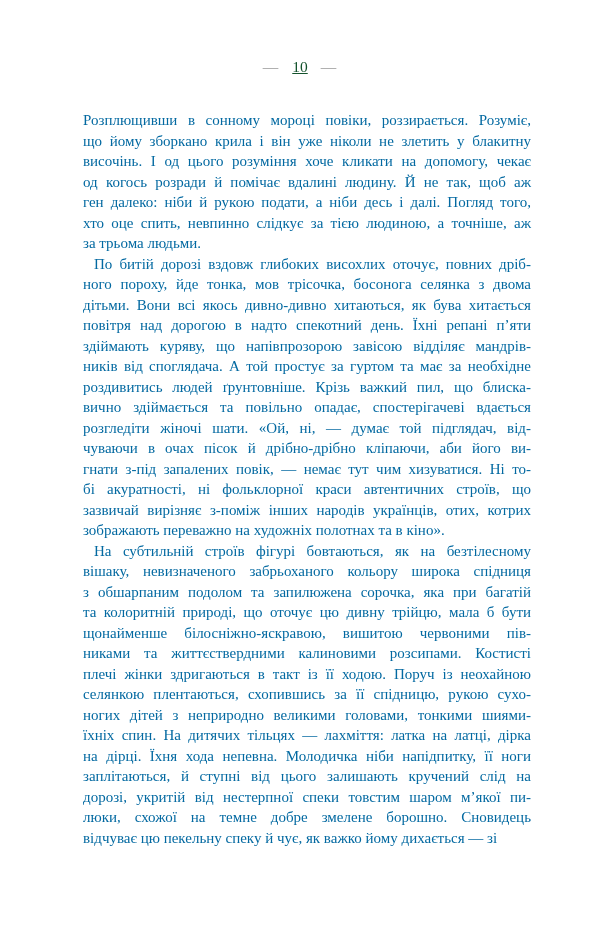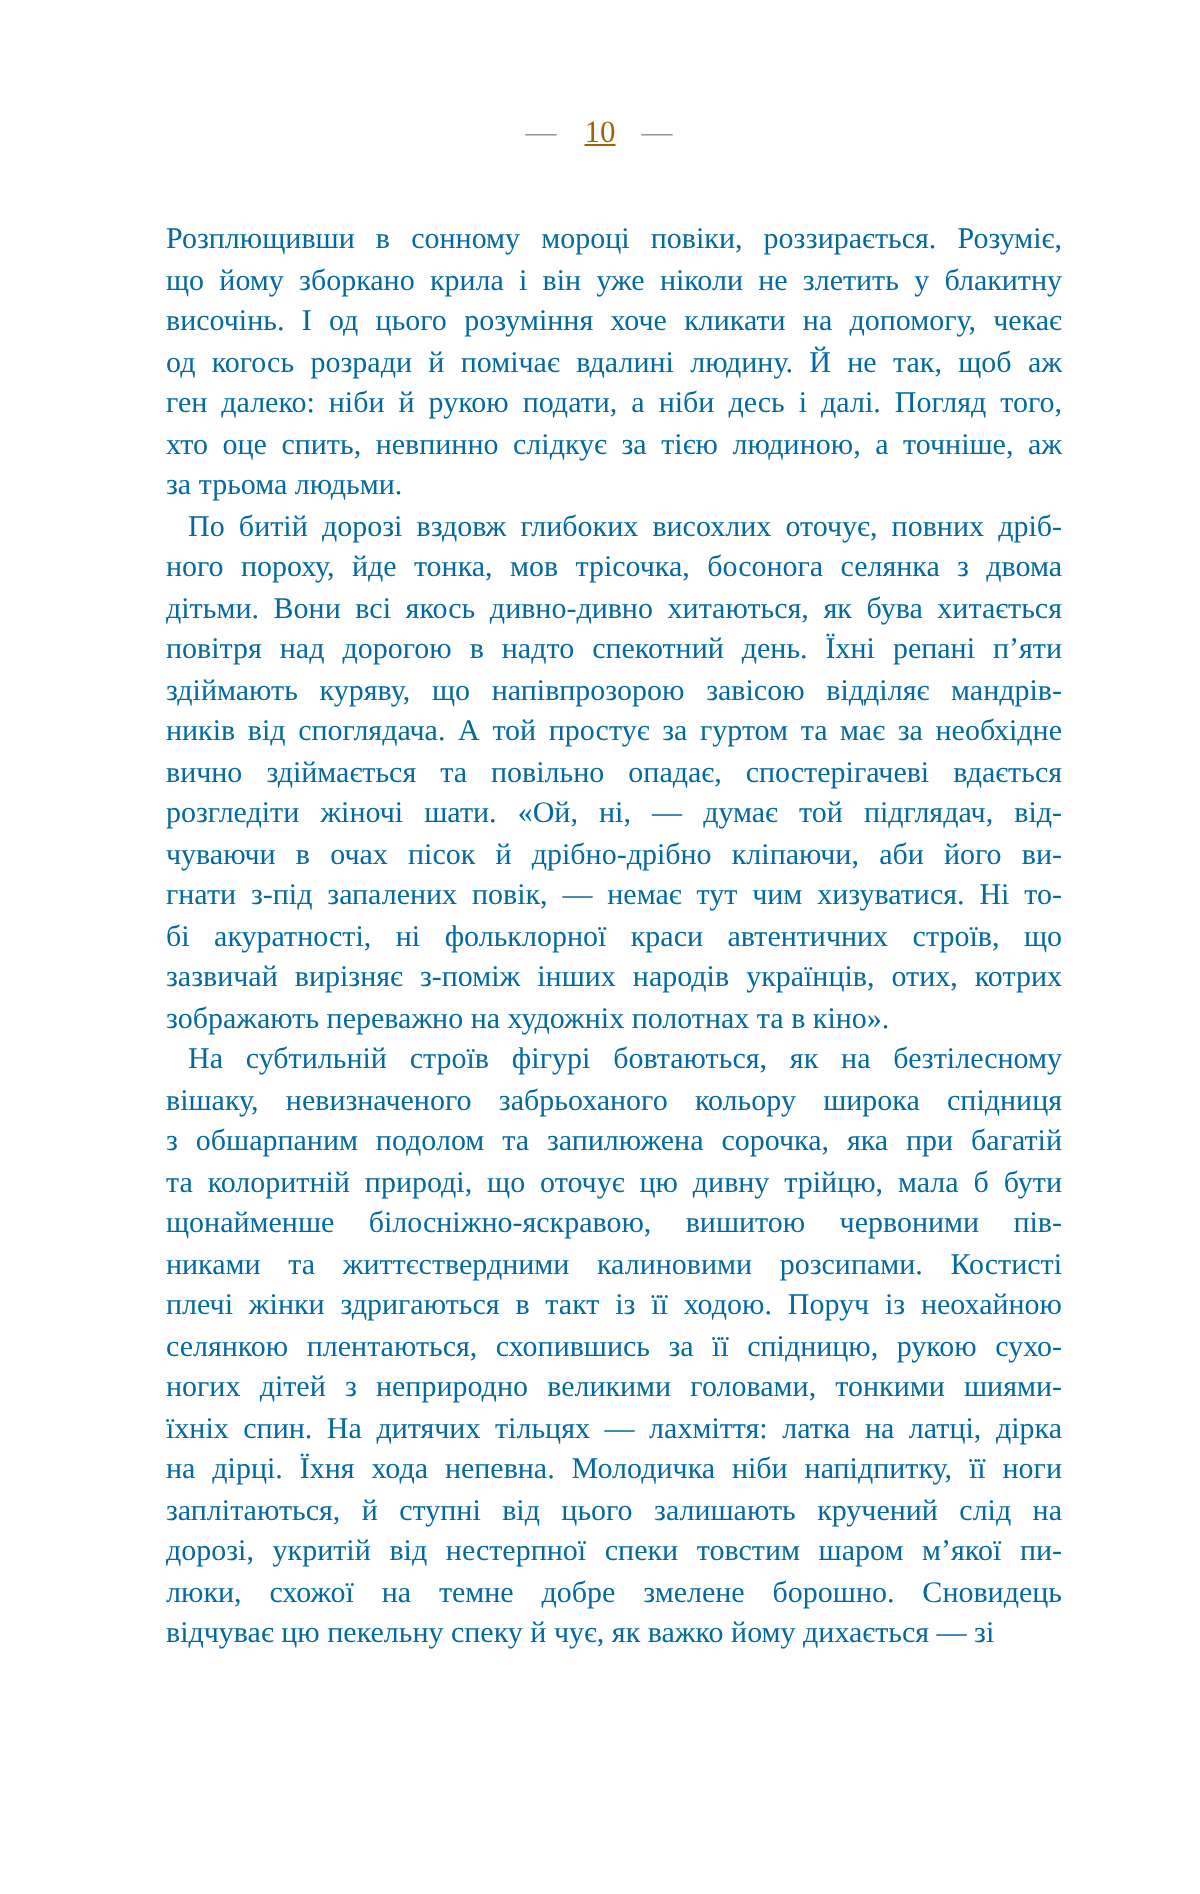--- a/index.html
+++ b/index.html
@@ -29,21 +29,21 @@
     align-items: center;
     gap: 13px;
     font-size: 15.5px;
     line-height: 20px;
   }
   .running-head .dash {
     color: #979797;
     letter-spacing: 1px;
   }
   .running-head .pagenum {
-    color: #a16207;
+    color: #14532d;
     text-decoration: underline;
   }
   .text-block {
     position: absolute;
     top: 110px;
     left: 83px;
     width: 448px;
     font-size: 15px;
     line-height: 20.5px;
     color: #0369a1;
@@ -86,20 +86,21 @@
         <div class="line">хто оце спить, невпинно слідкує за тією людиною, а точніше, аж</div>
         <div class="line last">за трьома людьми.</div>
       </div>
       <div class="para">
         <div class="line indent">По битій дорозі вздовж глибоких висохлих оточує, повних дріб-</div>
         <div class="line">ного пороху, йде тонка, мов трісочка, босонога селянка з двома</div>
         <div class="line">дітьми. Вони всі якось дивно-дивно хитаються, як бува хитається</div>
         <div class="line">повітря над дорогою в надто спекотний день. Їхні репані п’яти</div>
         <div class="line">здіймають куряву, що напівпрозорою завісою відділяє мандрів-</div>
         <div class="line">ників від споглядача. А той простує за гуртом та має за необхідне</div>
+        <div class="line">роздивитись людей ґрунтовніше. Крізь важкий пил, що блиска-</div>
         <div class="line">вично здіймається та повільно опадає, спостерігачеві вдається</div>
         <div class="line">розгледіти жіночі шати. «Ой, ні, — думає той підглядач, від-</div>
         <div class="line">чуваючи в очах пісок й дрібно-дрібно кліпаючи, аби його ви-</div>
         <div class="line">гнати з-під запалених повік, — немає тут чим хизуватися. Ні то-</div>
         <div class="line">бі акуратності, ні фольклорної краси автентичних строїв, що</div>
         <div class="line">зазвичай вирізняє з-поміж інших народів українців, отих, котрих</div>
         <div class="line last">зображають переважно на художніх полотнах та в кіно».</div>
       </div>
       <div class="para">
         <div class="line indent">На субтильній строїв фігурі бовтаються, як на безтілесному</div>

